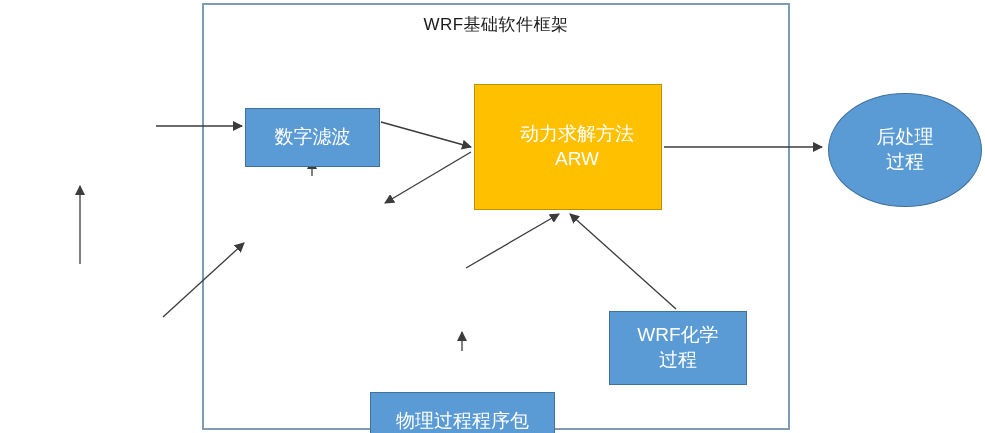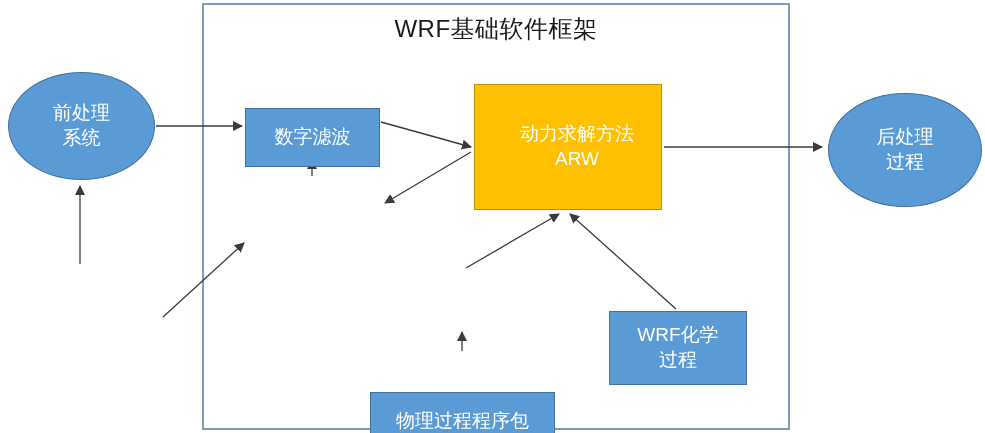--- a/index.html
+++ b/index.html
@@ -17,21 +17,21 @@
     width: 588px; height: 427px;
     border: 2px solid var(--frame-border, #7E9CB9);
     box-sizing: border-box;
     background: transparent;
   }
   .diagram-title {
     position: absolute;
     left: 202px; top: 13px;
     width: 588px;
     text-align: center;
-    font-size: 24px;
+    font-size: 17px;
     color: var(--title-text, #1A1A1A);
     letter-spacing: 0.5px;
   }
   .arrows {
     position: absolute;
     left: 0; top: 0;
     width: 985px; height: 433px;
     pointer-events: none;
   }
   .arrows line { stroke: var(--arrow, #3B3B3B); stroke-width: 1.3; }
@@ -91,24 +91,20 @@
     <line x1="163" y1="317" x2="244" y2="243" marker-end="url(#ah)"></line>
     <line x1="312" y1="176" x2="312" y2="160" marker-end="url(#ah)"></line>
     <line x1="381" y1="122" x2="471" y2="147" marker-end="url(#ah)"></line>
     <line x1="471" y1="152" x2="385" y2="203" marker-end="url(#ah)"></line>
     <line x1="466" y1="268" x2="559" y2="214" marker-end="url(#ah)"></line>
     <line x1="676" y1="309" x2="570" y2="214" marker-end="url(#ah)"></line>
     <line x1="462" y1="351" x2="462" y2="332" marker-end="url(#ah)"></line>
     <line x1="664" y1="147" x2="822" y2="147" marker-end="url(#ah)"></line>
   </svg>
 
-  <div class="node ellipse-blue" id="node-preprocess">
-    <span class="lbl">前处理
-系统</span>
-  </div>
 
 
   <div class="node rect-blue" id="node-digital-filter">
     <span class="lbl">数字滤波</span>
   </div>
 
 
   <div class="node rect-orange" id="node-arw">
     <span class="lbl">动力求解方法
 ARW</span>

